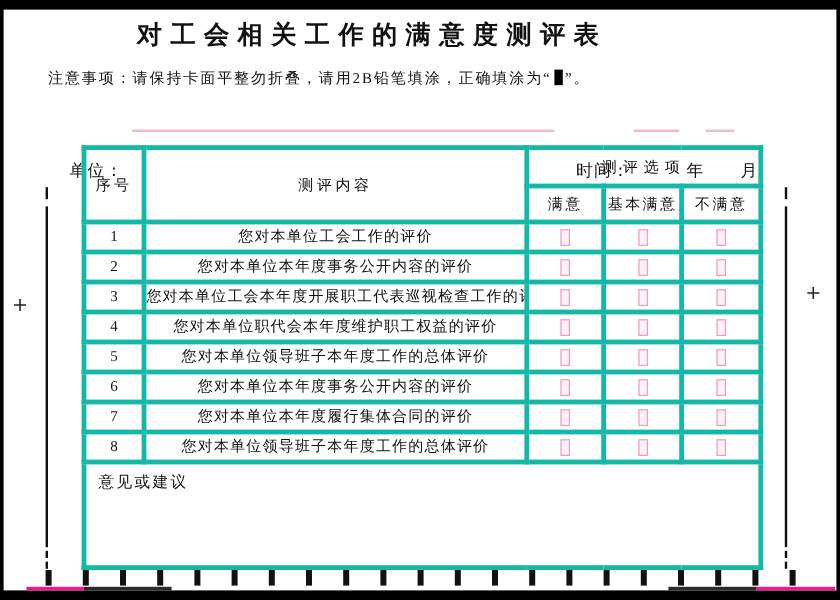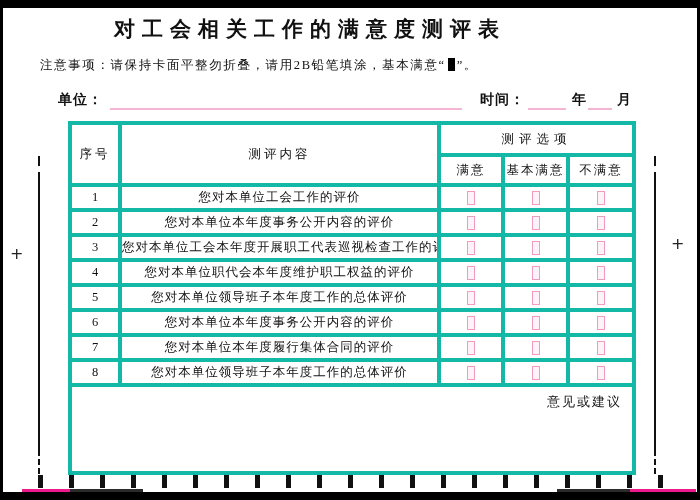--- a/index.html
+++ b/index.html
@@ -19,21 +19,21 @@
     position:absolute;left:0;top:15px;width:620px;text-align:center;
     font-size:21px;font-weight:bold;letter-spacing:7px;white-space:nowrap;
   }
   .notice{
     position:absolute;left:40px;top:57px;font-size:12.5px;letter-spacing:1.6px;white-space:nowrap;
   }
   .fillmark{
     display:inline-block;width:7px;height:13px;background:#000;
     vertical-align:-2px;margin:0 2px;
   }
-  .blabel{position:absolute;font-size:14px;font-weight:bold;letter-spacing:1px;white-space:nowrap;}
+  .blabel{position:absolute;font-size:14px;font-weight:normal;letter-spacing:1px;white-space:nowrap;margin-top:43px;}
   .unit-label{left:58px;top:91px;}
   .time-label{left:480px;top:91px;}
   .year-label{left:572px;top:91px;}
   .month-label{left:617px;top:91px;}
   .uline{position:absolute;height:2px;background:#f4b6d2;}
   .unit-line{left:110px;top:108px;width:352px;}
   .year-line{left:528px;top:108px;width:38px;}
   .month-line{left:588px;top:108px;width:24px;}
 
   
@@ -48,21 +48,21 @@
   .c-content{width:319px;letter-spacing:1px;}
   .c-o1{width:64px;}
   .c-o2{width:65px;}
   .c-o3{width:66px;}
   tbody tr{height:25px;}
   .bubble{
     display:inline-block;width:6px;height:12px;
     border:1px solid #ef9cc0;background:#fdf2f7;vertical-align:middle;
   }
   .footer-cell{
-    height:72px;text-align:right;vertical-align:top;
+    height:72px;text-align:left;vertical-align:top;
     padding:6px 10px;letter-spacing:2px;font-size:13px;
   }
 
   
   .vsolid{position:absolute;width:2px;background:#111;}
   .vdash{position:absolute;width:2px;background:#111;}
   .plus{position:absolute;font-family:"DejaVu Sans",sans-serif;font-size:16px;color:#222;}
   .tmark{position:absolute;top:475px;width:5px;height:13px;background:#111;}
   .bline{position:absolute;top:489px;height:3px;}
   .bline-pinkL{left:22px;width:48px;background:#ec1a8c;}
@@ -72,21 +72,21 @@
 </style>
 </head>
 <body>
 
 <div class="edge edge-top"></div>
 <div class="edge edge-bottom"></div>
 <div class="edge edge-left"></div>
 <div class="edge edge-right"></div>
 
 <div class="title">对工会相关工作的满意度测评表</div>
-<div class="notice"><span>注意事项：请保持卡面平整勿折叠，请用2B铅笔填涂，基本满意“</span><span class="fillmark"></span><span>”。</span></div>
+<div class="notice"><span>注意事项：请保持卡面平整勿折叠，请用2B铅笔填涂，正确填涂为“</span><span class="fillmark"></span><span>”。</span></div>
 
 <div class="blabel unit-label">单位：</div>
 <div class="uline unit-line"></div>
 <div class="blabel time-label">时间：</div>
 <div class="uline year-line"></div>
 <div class="blabel year-label">年</div>
 <div class="uline month-line"></div>
 <div class="blabel month-label">月</div>
 
 <div class="tablewrap">

